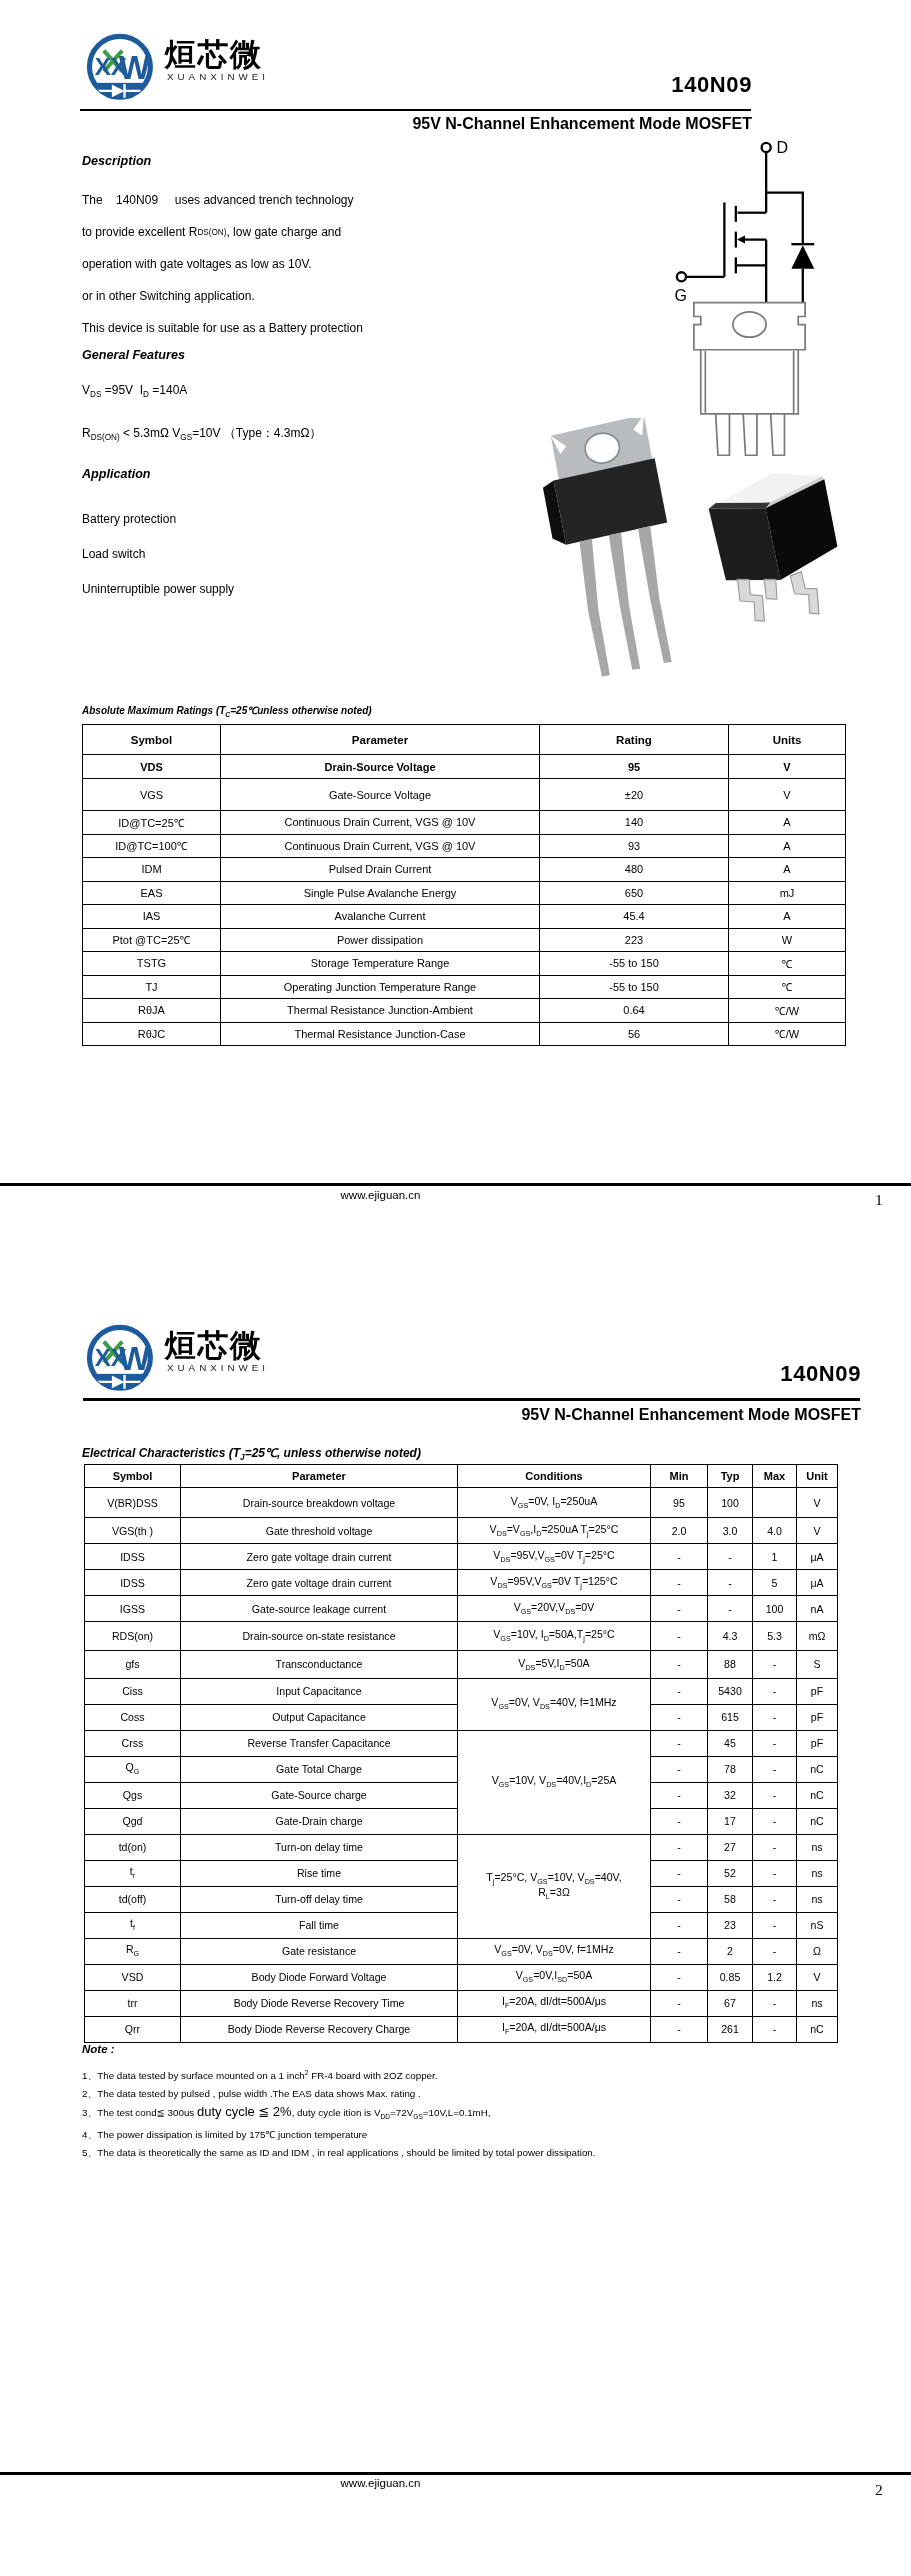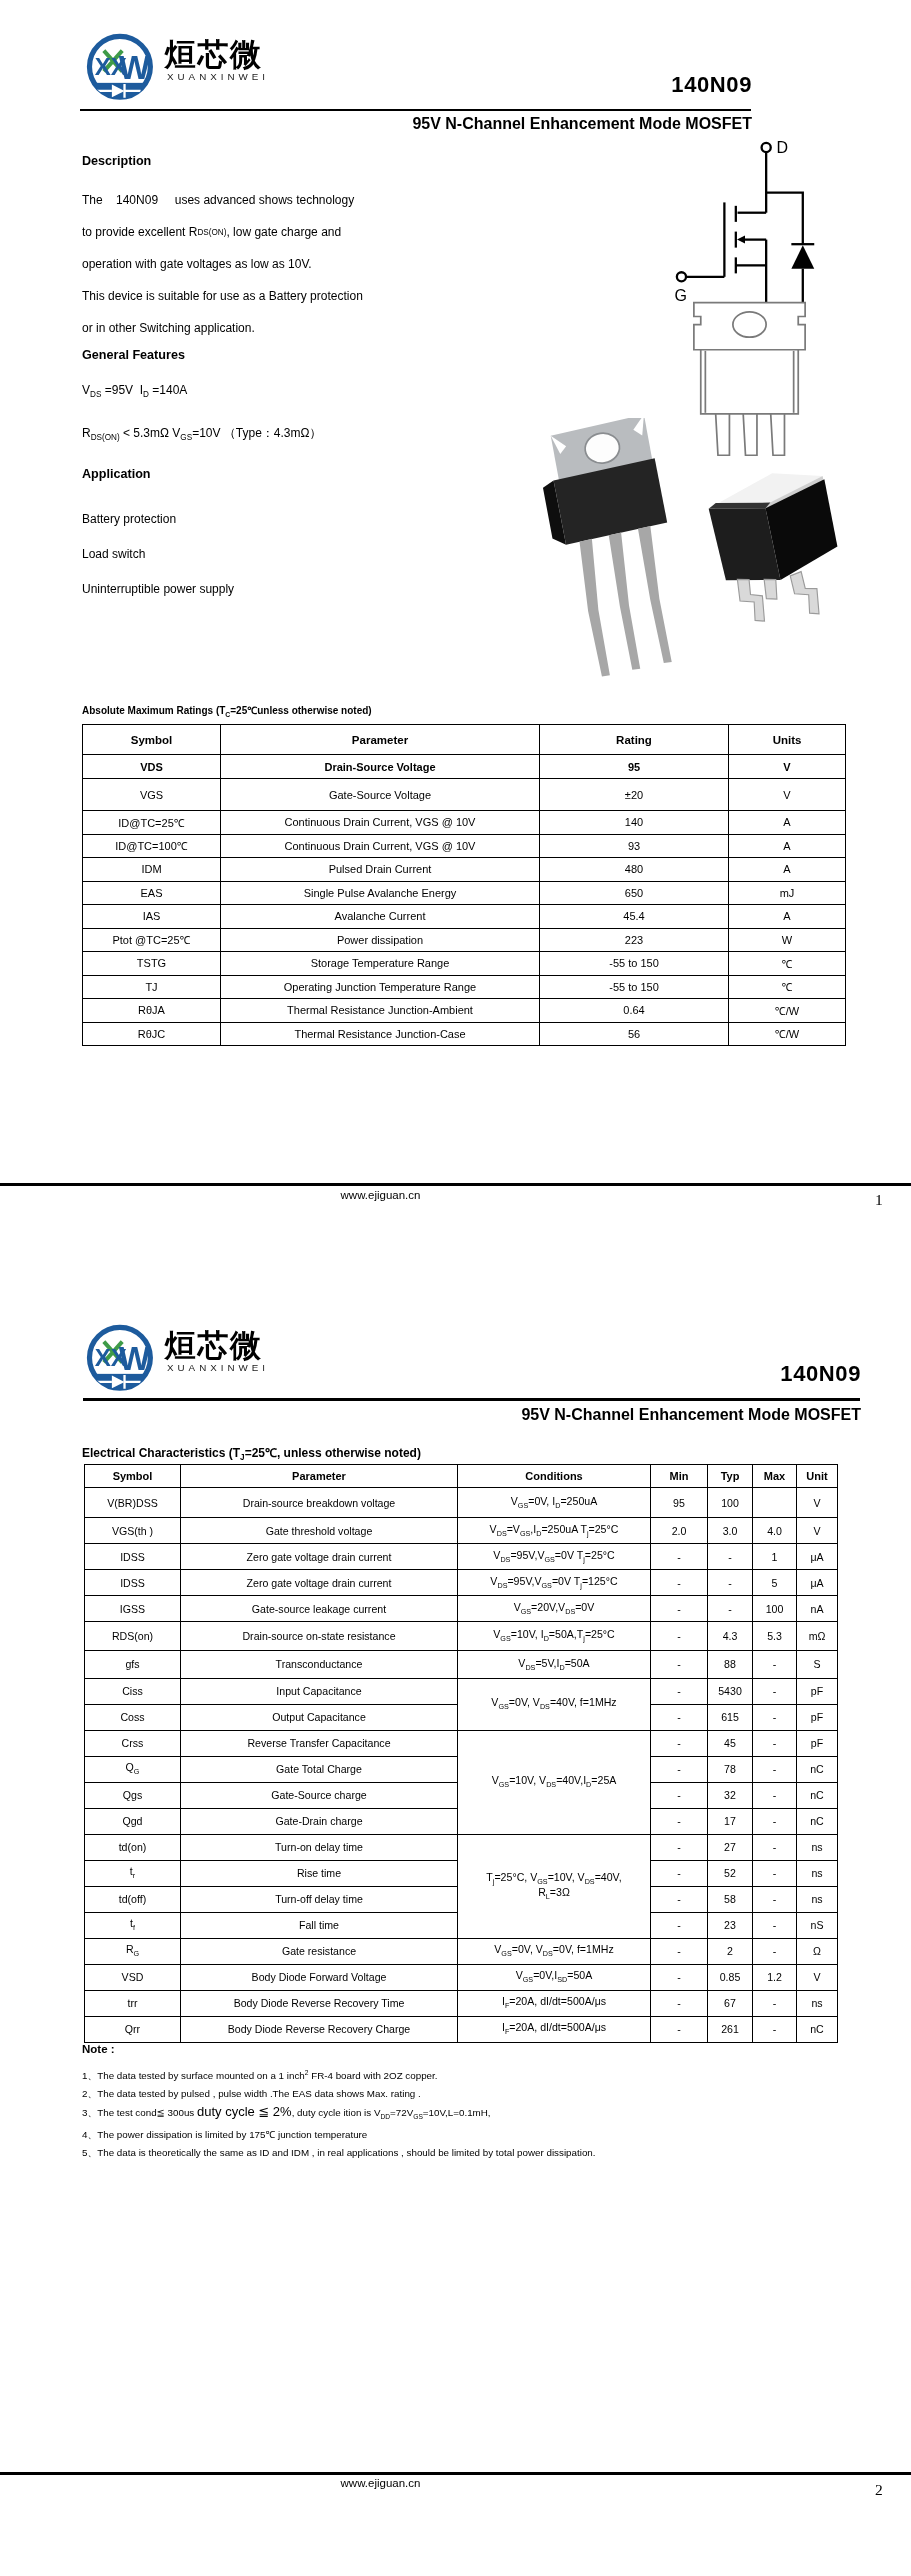--- a/index.html
+++ b/index.html
@@ -12,21 +12,21 @@
   
   .logo-wrap{display:flex;align-items:flex-start;}
   .brand-text{margin-left:5.7px;margin-top:8px;}
   .brand-cn{font-size:31px;font-weight:bold;letter-spacing:1.7px;line-height:1.1;}
   .brand-en{font-size:9.8px;letter-spacing:4px;color:#222;margin-top:-1.1px;margin-left:2.3px;}
   .part-title{font-size:22px;font-weight:bold;text-align:right;letter-spacing:0.6px;}
   .subtitle{font-size:16px;font-weight:bold;text-align:right;}
   .rule{background:#000;}
 
   
-  .h2{font-size:12.6px;font-weight:bold;}
+  .h2{font-size:12.6px;font-weight:bold;font-style:italic;}
   .body-line{font-size:12px;white-space:pre-wrap;}
   .desc-line{height:32px;display:flex;align-items:center;}
   .app-line{height:35px;display:flex;align-items:center;}
   sub{font-size:68%;}
   sup{font-size:68%;}
   .big{font-size:13px;}
 
   
   table{border-collapse:collapse;table-layout:fixed;}
   th,td{border:1.1px solid #000;text-align:center;vertical-align:middle;padding:0 2.3px;overflow:hidden;}
@@ -84,25 +84,25 @@
       <div class="brand-en">XUANXINWEI</div>
     </div>
   </div>
 
   <div class="abs part-title" style="right:159px;top:72px;width:344px;">140N09</div>
   <div class="abs rule" style="left:80px;top:109px;width:671px;height:2.3px;"></div>
   <div class="abs subtitle" style="right:159px;top:115px;width:516px;">95V N-Channel Enhancement Mode MOSFET</div>
 
   <div class="abs h2" style="left:82px;top:154px;">Description</div>
   <div class="abs" style="left:82px;top:184px;width:459px;">
-    <div class="body-line desc-line">The    140N09     uses advanced shows technology</div>
+    <div class="body-line desc-line">The    140N09     uses advanced trench technology</div>
     <div class="body-line desc-line">to provide excellent R<sub>DS(ON)</sub>, low gate charge and</div>
     <div class="body-line desc-line">operation with gate voltages as low as 10V.</div>
+    <div class="body-line desc-line">or in other Switching application.</div>
     <div class="body-line desc-line">This device is suitable for use as a Battery protection</div>
-    <div class="body-line desc-line">or in other Switching application.</div>
   </div>
 
   <div class="abs h2" style="left:82px;top:348px;">General Features</div>
   <div class="abs body-line" style="left:82px;top:383px;">V<sub>DS</sub> =95V  I<sub>D</sub> =140A</div>
   <div class="abs body-line" style="left:82px;top:425px;">R<sub>DS(ON)</sub> &lt; 5.3mΩ V<sub>GS</sub>=10V （Type：4.3mΩ）</div>
 
   <div class="abs h2" style="left:82px;top:467px;">Application</div>
   <div class="abs" style="left:82px;top:501px;width:402px;">
     <div class="body-line app-line">Battery protection</div>
     <div class="body-line app-line">Load switch</div>

